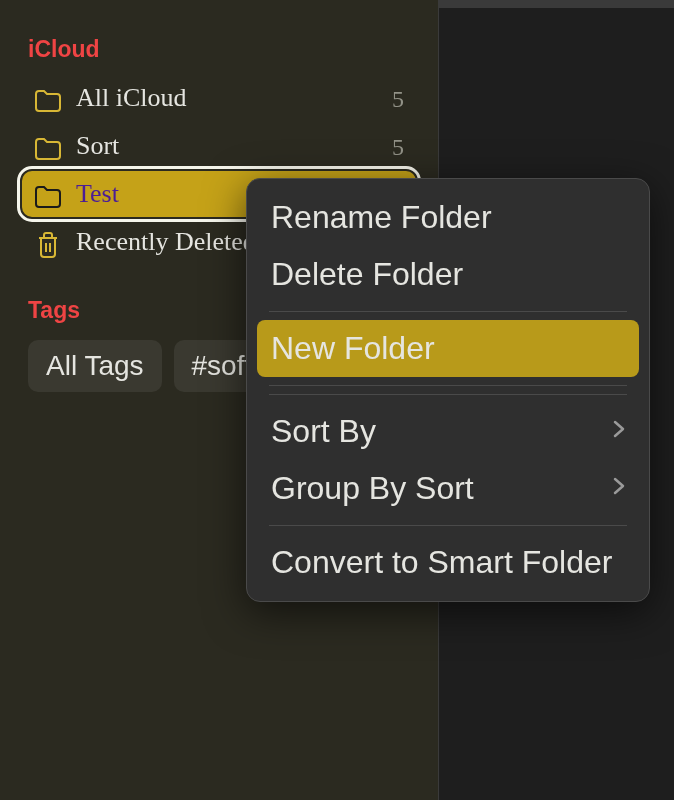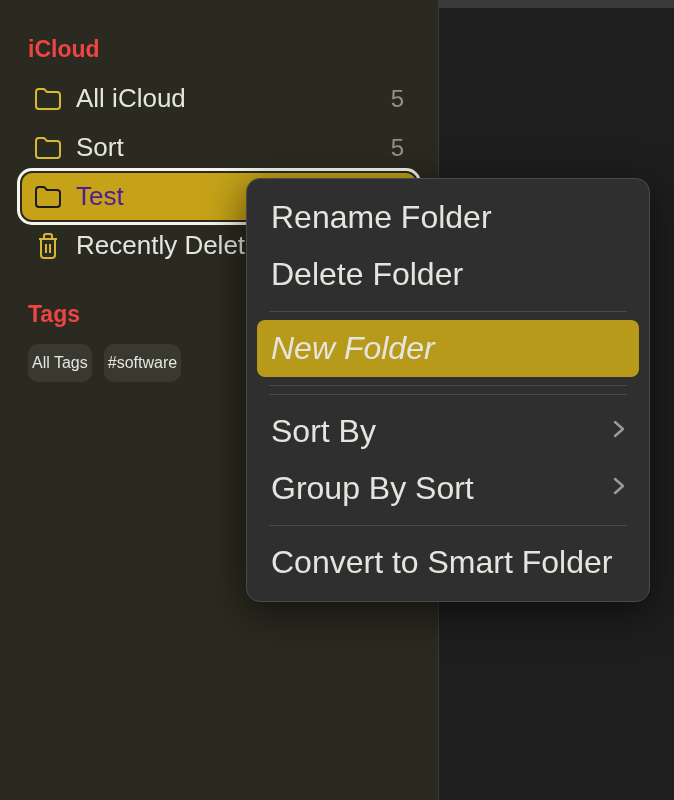--- a/index.html
+++ b/index.html
@@ -36,27 +36,28 @@
       background: #3a3a3a;
     }
     .section-header {
       color: #ef4444;
       font-size: 23px;
       font-weight: 600;
       padding: 8px 14px 10px 14px;
     }
     .sidebar-item {
       display: flex;
-      align-items: center;
+      align-items: flex-end;
       padding: 8px 12px;
       border-radius: 8px;
       cursor: pointer;
       color: #e5e5e0;
       font-size: 26px;
       gap: 14px;
+      font-family: Liberation Serif, serif;
     }
     .sidebar-item .icon {
       width: 28px;
       height: 24px;
       flex-shrink: 0;
       display: flex;
       align-items: center;
       justify-content: center;
     }
     .sidebar-item .label {
@@ -96,23 +97,23 @@
       margin-top: 24px;
     }
     .tags-row {
       display: flex;
       gap: 12px;
       padding: 6px 14px;
     }
     .tag-chip {
       background: #3a3930;
       color: #e5e5e0;
-      padding: 10px 4px;
+      padding: 10px 18px;
       border-radius: 10px;
-      font-size: 16px;
+      font-size: 28px;
       cursor: pointer;
       white-space: nowrap;
     }
     .context-menu {
       position: absolute;
       top: 178px;
       left: 246px;
       width: 404px;
       background: #2f2f2f;
       border: 1px solid #4a4a4a;
@@ -126,21 +127,20 @@
       color: #e5e5e0;
       font-size: 32px;
       border-radius: 8px;
       cursor: pointer;
       display: flex;
       align-items: center;
       justify-content: space-between;
     }
     .menu-item.highlighted {
       background: #b89a1a;
-      font-style: italic;
     }
     .menu-sep {
       height: 1px;
       background: #4a4a4a;
       margin: 8px 12px;
     }
     .chevron {
       color: #9a9a9a;
       font-size: 20px;
     }

